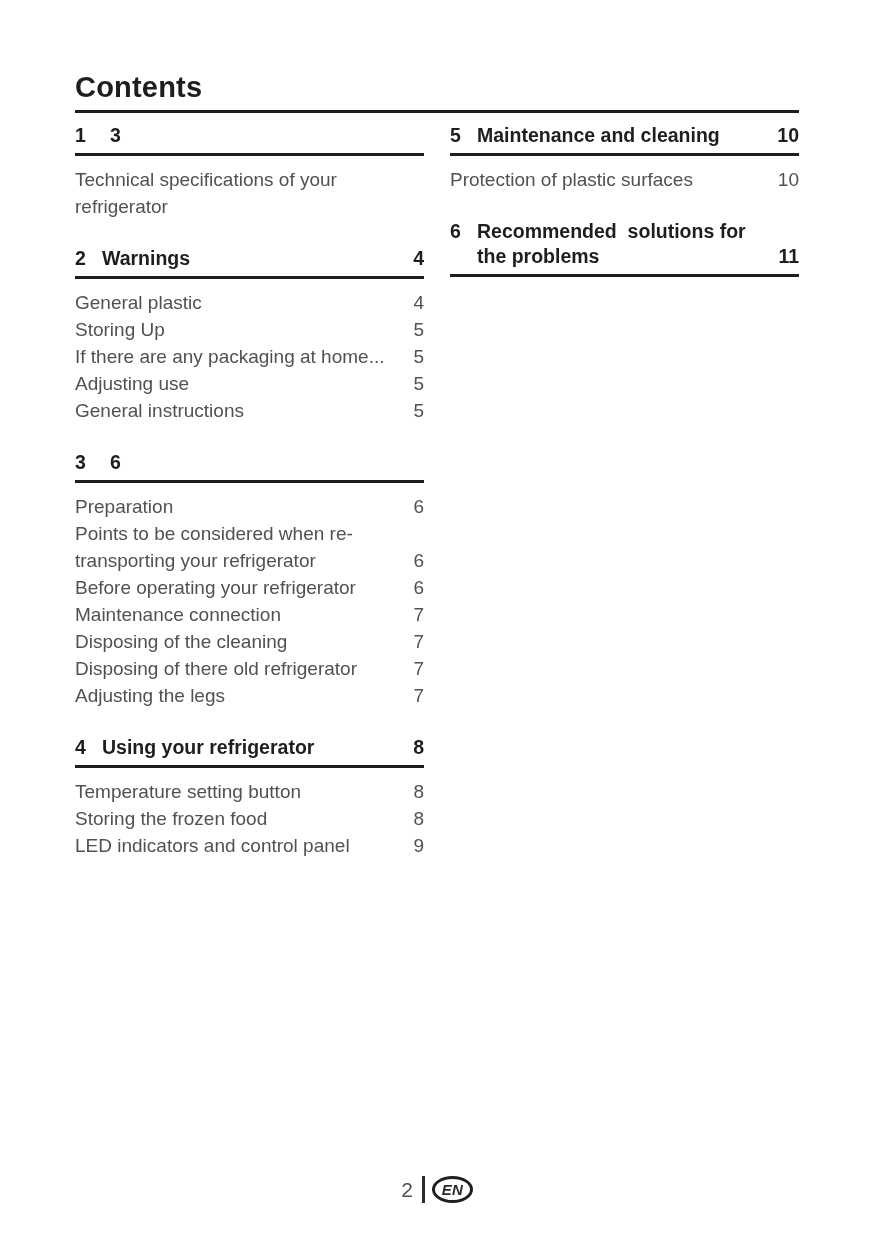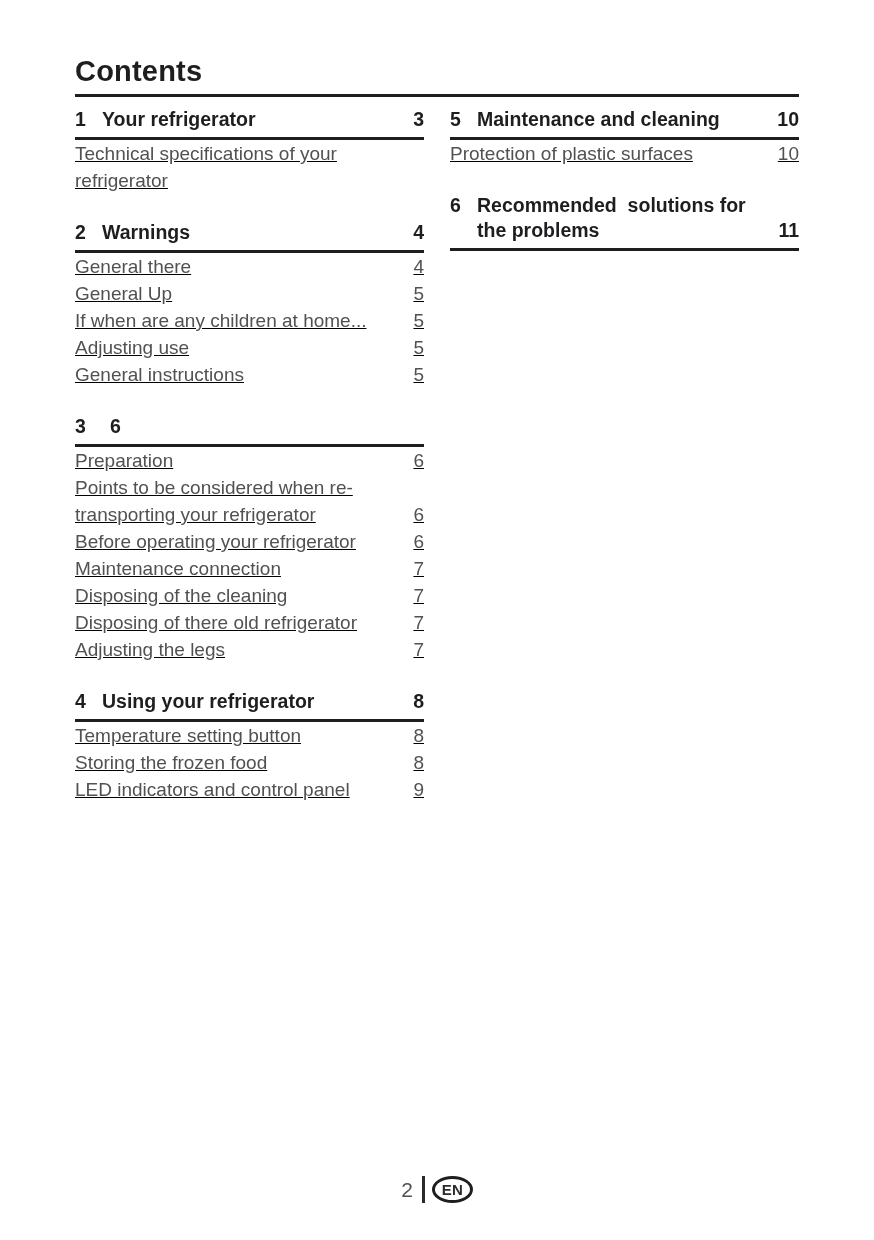--- a/index.html
+++ b/index.html
@@ -7,21 +7,21 @@
     position: relative;
     width: 874px;
     height: 1240px;
     background: #ffffff;
     font-family: "Liberation Sans", sans-serif;
     overflow: hidden;
   }
   .content {
     position: absolute;
     left: 75px;
-    top: 56px;
+    top: 72px;
     width: 724px;
   }
   .doc-title {
     margin: 0 0 8px 0;
     font-size: 29px;
     line-height: 30px;
     font-weight: bold;
     color: #1e1e20;
     letter-spacing: 0.2px;
   }
@@ -42,21 +42,21 @@
     font-weight: bold;
     font-size: 19.5px;
     line-height: 25px;
     color: #1e1e20;
     padding-bottom: 5px;
     border-bottom: 3px solid #1e1e20;
   }
   .sec-num { width: 27px; flex: none; }
   .sec-title { flex: 1 1 auto; white-space: pre-wrap; }
   .sec-page { margin-left: 8px; align-self: flex-end; text-align: right; }
-  .entries { padding-top: 0; text-decoration: underline; }
+  .entries { padding-top: 10px; }
   .entry {
     display: flex;
     font-size: 19px;
     line-height: 27px;
     color: #515154;
   }
   .entry-label { flex: 1 1 auto; padding-right: 6px; }
   .entry-page { align-self: flex-end; text-align: right; min-width: 14px; }
   .footer {
     position: absolute;
@@ -85,66 +85,66 @@
     padding: 0 4px;
     border: 3px solid #1e1e20;
     border-radius: 50%;
     display: flex;
     align-items: center;
     justify-content: center;
     font-size: 15px;
     font-weight: bold;
     letter-spacing: 0.3px;
     color: #2b2b2d;
+    font-style: italic;
   }
 </style>
 </head>
 <body>
 
 <div class="page">
   <div class="content">
 
     <h1 class="doc-title">Contents</h1>
     <div class="top-rule"></div>
 
     <div class="columns">
 
       <div class="col">
 
         <div class="section">
           <div class="section-heading">
             <span class="sec-num">1</span>
-            <span class="sec-title">Your refrigerator</span>
             <span class="sec-page">3</span>
           </div>
           <div class="entries">
             <div class="entry">
               <span class="entry-label">Technical specifications of your refrigerator</span>
               <span class="entry-page"></span>
             </div>
           </div>
         </div>
 
         <div class="section">
           <div class="section-heading">
             <span class="sec-num">2</span>
             <span class="sec-title">Warnings</span>
             <span class="sec-page">4</span>
           </div>
           <div class="entries">
             <div class="entry">
-              <span class="entry-label">General there</span>
+              <span class="entry-label">General plastic</span>
               <span class="entry-page">4</span>
             </div>
             <div class="entry">
-              <span class="entry-label">General Up</span>
-              <span class="entry-page">5</span>
-            </div>
-            <div class="entry">
-              <span class="entry-label">If when are any children at home...</span>
+              <span class="entry-label">Storing Up</span>
+              <span class="entry-page">5</span>
+            </div>
+            <div class="entry">
+              <span class="entry-label">If there are any packaging at home...</span>
               <span class="entry-page">5</span>
             </div>
             <div class="entry">
               <span class="entry-label">Adjusting use</span>
               <span class="entry-page">5</span>
             </div>
             <div class="entry">
               <span class="entry-label">General instructions</span>
               <span class="entry-page">5</span>
             </div>

